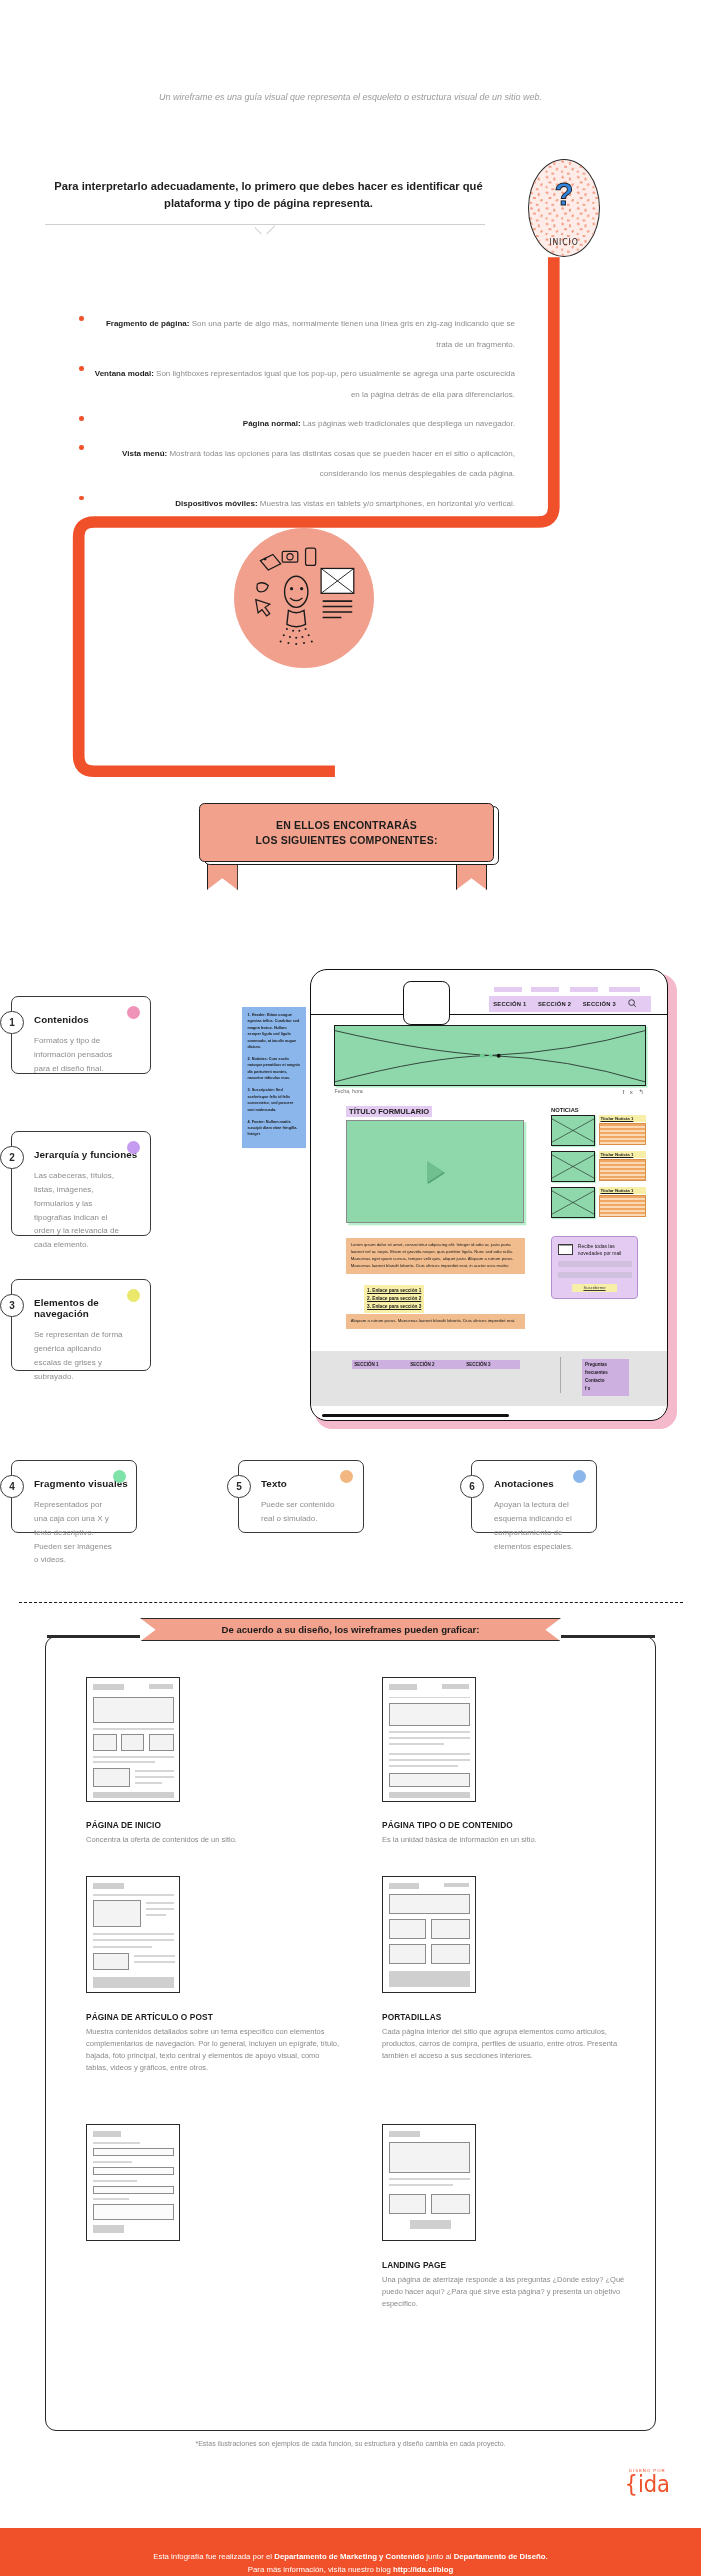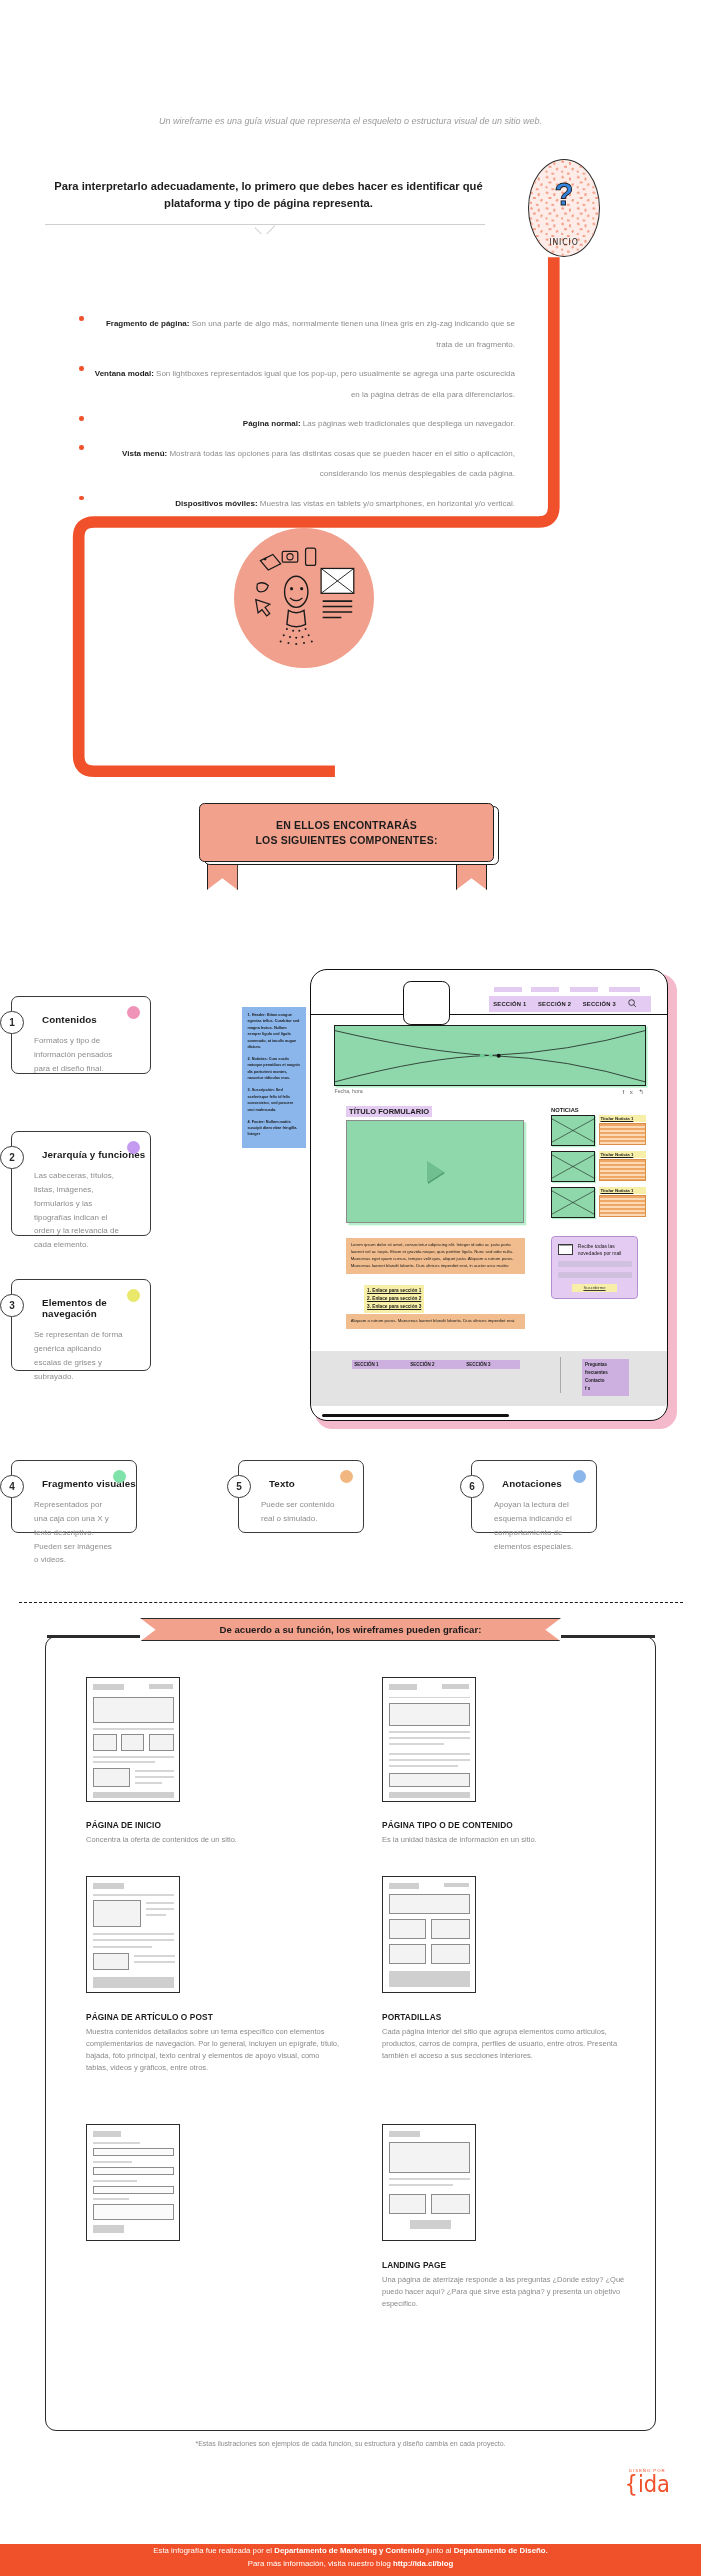--- a/index.html
+++ b/index.html
@@ -15,21 +15,21 @@
     position: absolute; top: 30px; left: 0; width: 701px;
     text-align: center; color: #3385e0;
     font-size: 21px; font-weight: 400; letter-spacing: 0.4px;
     line-height: 1.42; text-transform: uppercase;
     font-family: "DejaVu Sans Condensed","Liberation Sans", sans-serif;
   }
   .title .l2 { display: block; }
   .subtitle {
     position: absolute; top: 90px; left: 0; width: 701px;
     text-align: center; color: #9a9a9a; font-style: italic;
-    font-size: 9px; line-height: 1.65; margin-top: 24px;
+    font-size: 9px; line-height: 1.65;
   }
   .lead {
     position: absolute; top: 178px; left: 30px; width: 477px;
     text-align: center; color: #1e1e1e; font-weight: bold;
     font-size: 11.2px; line-height: 1.55;
   }
 
   
   .inicio-wrap { position: absolute; left: 511px; top: 159px; width: 117px; height: 117px; }
   .inicio {
@@ -125,21 +125,21 @@
     border-radius: 50%; background: #fff; border: 0.9px solid #3a3a3a;
     display: flex; align-items: center; justify-content: center;
     font-weight: bold; font-size: 10px; color: #2a2a2a;
   }
   .ncard .dotc {
     position: absolute; right: 10px; top: 8.6px; width: 13.2px; height: 13.2px;
     border-radius: 50%;
   }
   .ncard h3 {
     font-size: 9.8px; font-weight: bold; color: #1b1b1b;
-    margin: 17px 0 0 30px; letter-spacing: 0.1px;
+    margin: 17px 0 0 22px; letter-spacing: 0.1px;
   }
   .ncard p {
     font-size: 8px; color: #8d8d8d; line-height: 1.72;
     margin: 9.4px 22px 0 22px;
   }
 
   
   .tablet {
     position: absolute; left: 310px; top: 969px; width: 366px; height: 460px;
   }
@@ -300,23 +300,23 @@
     position: absolute; left: 0; top: 2440px; width: 701px; text-align: center;
     font-size: 7px; color: #8a8a8a;
   }
 
   
   .logo-wrap { position: absolute; right: 31px; top: 2468px; text-align: center; }
   .logo-sup { font-size: 4.4px; color: #f0512a; letter-spacing: 0.9px; }
   .logo-main { font-size: 23.4px; color: #f0512a; line-height: .95;
     font-family: "DejaVu Sans Condensed","Liberation Sans", sans-serif; }
   .footbar {
-    position: absolute; left: 0; bottom: 0; width: 701px; height: 32px;
+    position: absolute; left: 0; bottom: 0; width: 701px; height: 48px;
     background: #f0512a; display: flex; flex-direction: column;
-    align-items: center; justify-content: flex-start;
+    align-items: center; justify-content: flex-end;
   }
   .footbar div { color: #fff; font-size: 7.8px; line-height: 1.7; text-align: center; }
   .footbar b { font-weight: bold; }
 </style>
 </head>
 <body>
 
 <div class="page">
 
   <div class="subtitle">Un wireframe es una guía visual que representa el esqueleto o estructura visual de un sitio web.</div>
@@ -591,21 +591,21 @@
 
   <div class="dashed"></div>
 
   <div class="bot-box"></div>
   <div class="rib-arm" style="left:47px;width:94px"></div>
   <div class="rib-arm" style="left:561px;width:94px"></div>
   <div class="bot-ribbon">
     <div class="flat"></div>
     <div class="notch l"></div>
     <div class="notch r"></div>
-    <div class="lbl">De acuerdo a su función, los wireframes pueden graficar:</div>
+    <div class="lbl">De acuerdo a su diseño, los wireframes pueden graficar:</div>
   </div>
 
   <div class="mini" style="left:86px;top:1677px;width:94px;height:125px">
     <div class="bar" style="left:6.2px;top:6.2px;width:31px;height:6.2px"></div>
     <div class="bar" style="right:6.2px;top:6.2px;width:23.4px;height:4.7px"></div>
     <div class="xb" style="left:6.2px;top:18.7px;width:81px;height:26.5px"></div>
     <div class="ln" style="left:6.2px;top:50px;width:81px"></div>
     <div class="xb" style="left:6.2px;top:56px;width:23.4px;height:17px"></div>
     <div class="xb" style="left:34px;top:56px;width:23.4px;height:17px"></div>
     <div class="xb" style="left:62px;top:56px;width:25px;height:17px"></div>

